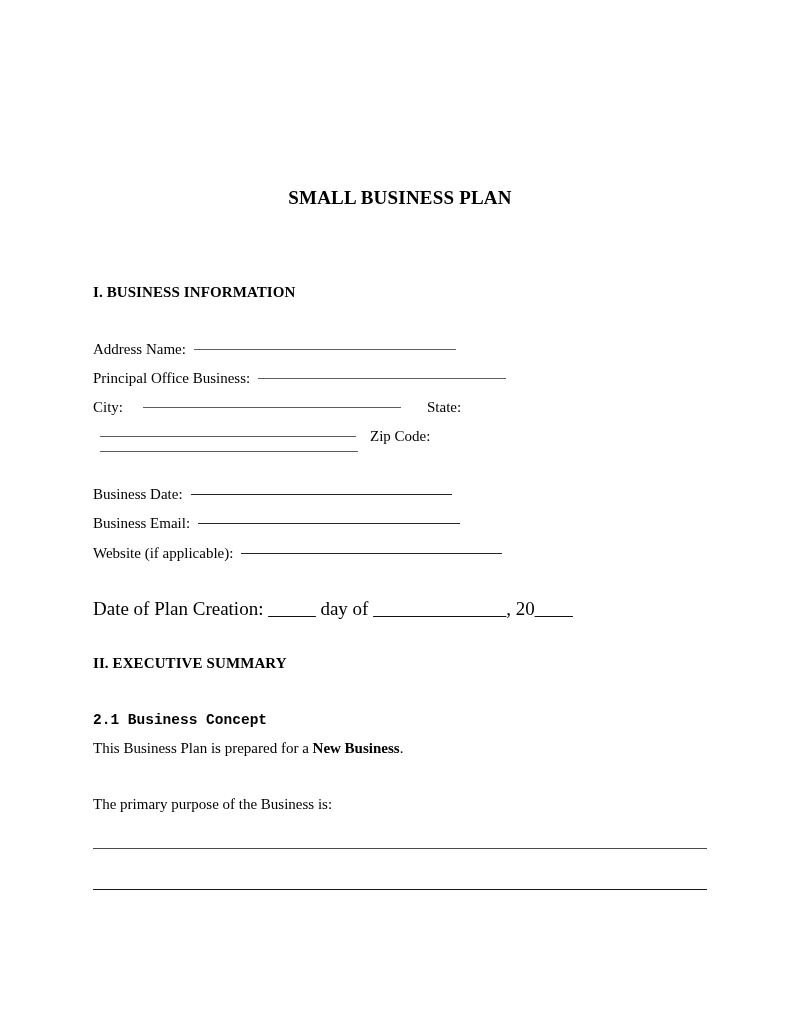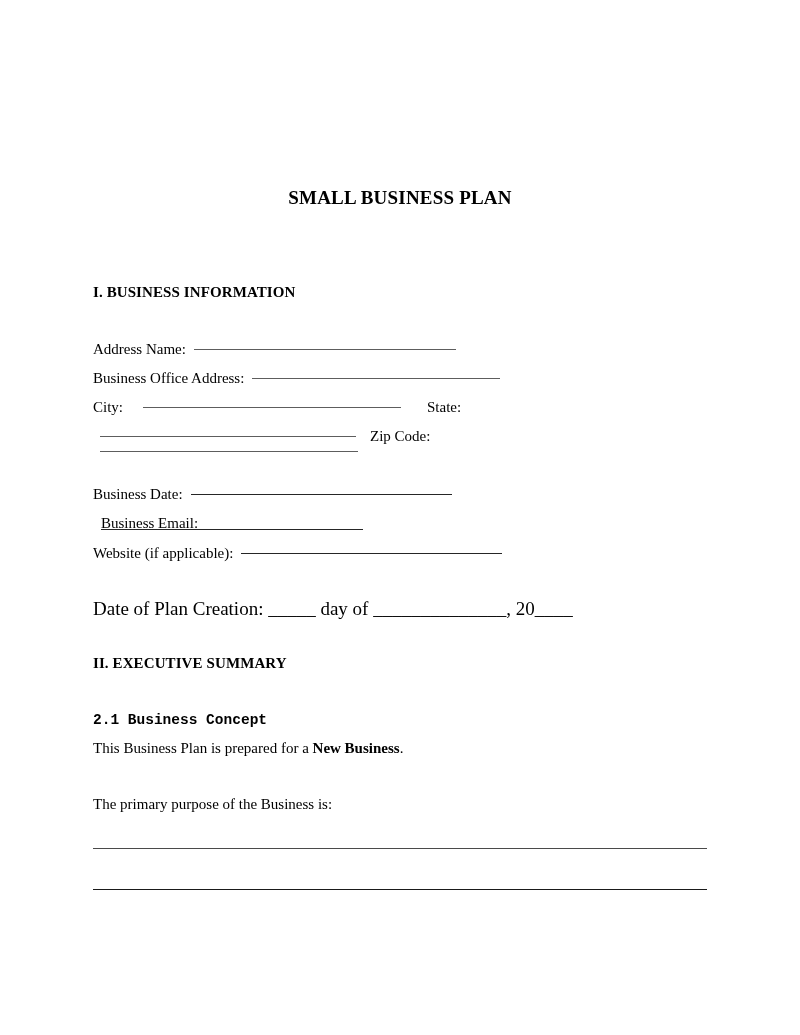--- a/index.html
+++ b/index.html
@@ -88,21 +88,21 @@
   .blank-rule.dark { border-bottom-color: #262626; }
   .blank-rule.lead { margin-left: 0; }
 
   
   #row-business-name    { top: 339px; }
   #row-office-address   { top: 368px; }
   #row-city-state       { top: 397px; gap: 12px; }
   #row-state-zip        { top: 426px; left: 100px; }
   #row-zip-blank        { top: 455px; left: 100px; }
   #row-business-phone   { top: 484px; }
-  #row-business-email   { top: 513px; flex-direction: column; }
+  #row-business-email   { top: 513px; }
   #row-website          { top: 543px; }
   #row-date-created     { top: 599px; }
 
   .date-line { font-size: 19px; line-height: 20px; white-space: pre; }
 
   
   .body-text {
     position: absolute;
     left: 93px;
     font-size: 15px;
@@ -131,21 +131,21 @@
   <div class="doc-title">SMALL BUSINESS PLAN</div>
 
   <div class="section-heading" id="heading-business-information">I. BUSINESS INFORMATION</div>
 
   <div class="field-row" id="row-business-name">
     <span class="field-label">Address Name:</span>
     <span class="blank-rule" style="width:262px;"></span>
   </div>
 
   <div class="field-row" id="row-office-address">
-    <span class="field-label">Business Office Address:</span>
+    <span class="field-label">Principal Office Business:</span>
     <span class="blank-rule" style="width:248px;"></span>
   </div>
 
   <div class="field-row" id="row-city-state">
     <span class="field-label">City:</span>
     <span class="blank-rule" style="width:258px;"></span>
     <span class="field-label" style="margin-left:14px;">State:</span>
   </div>
 
   <div class="field-row" id="row-state-zip">

